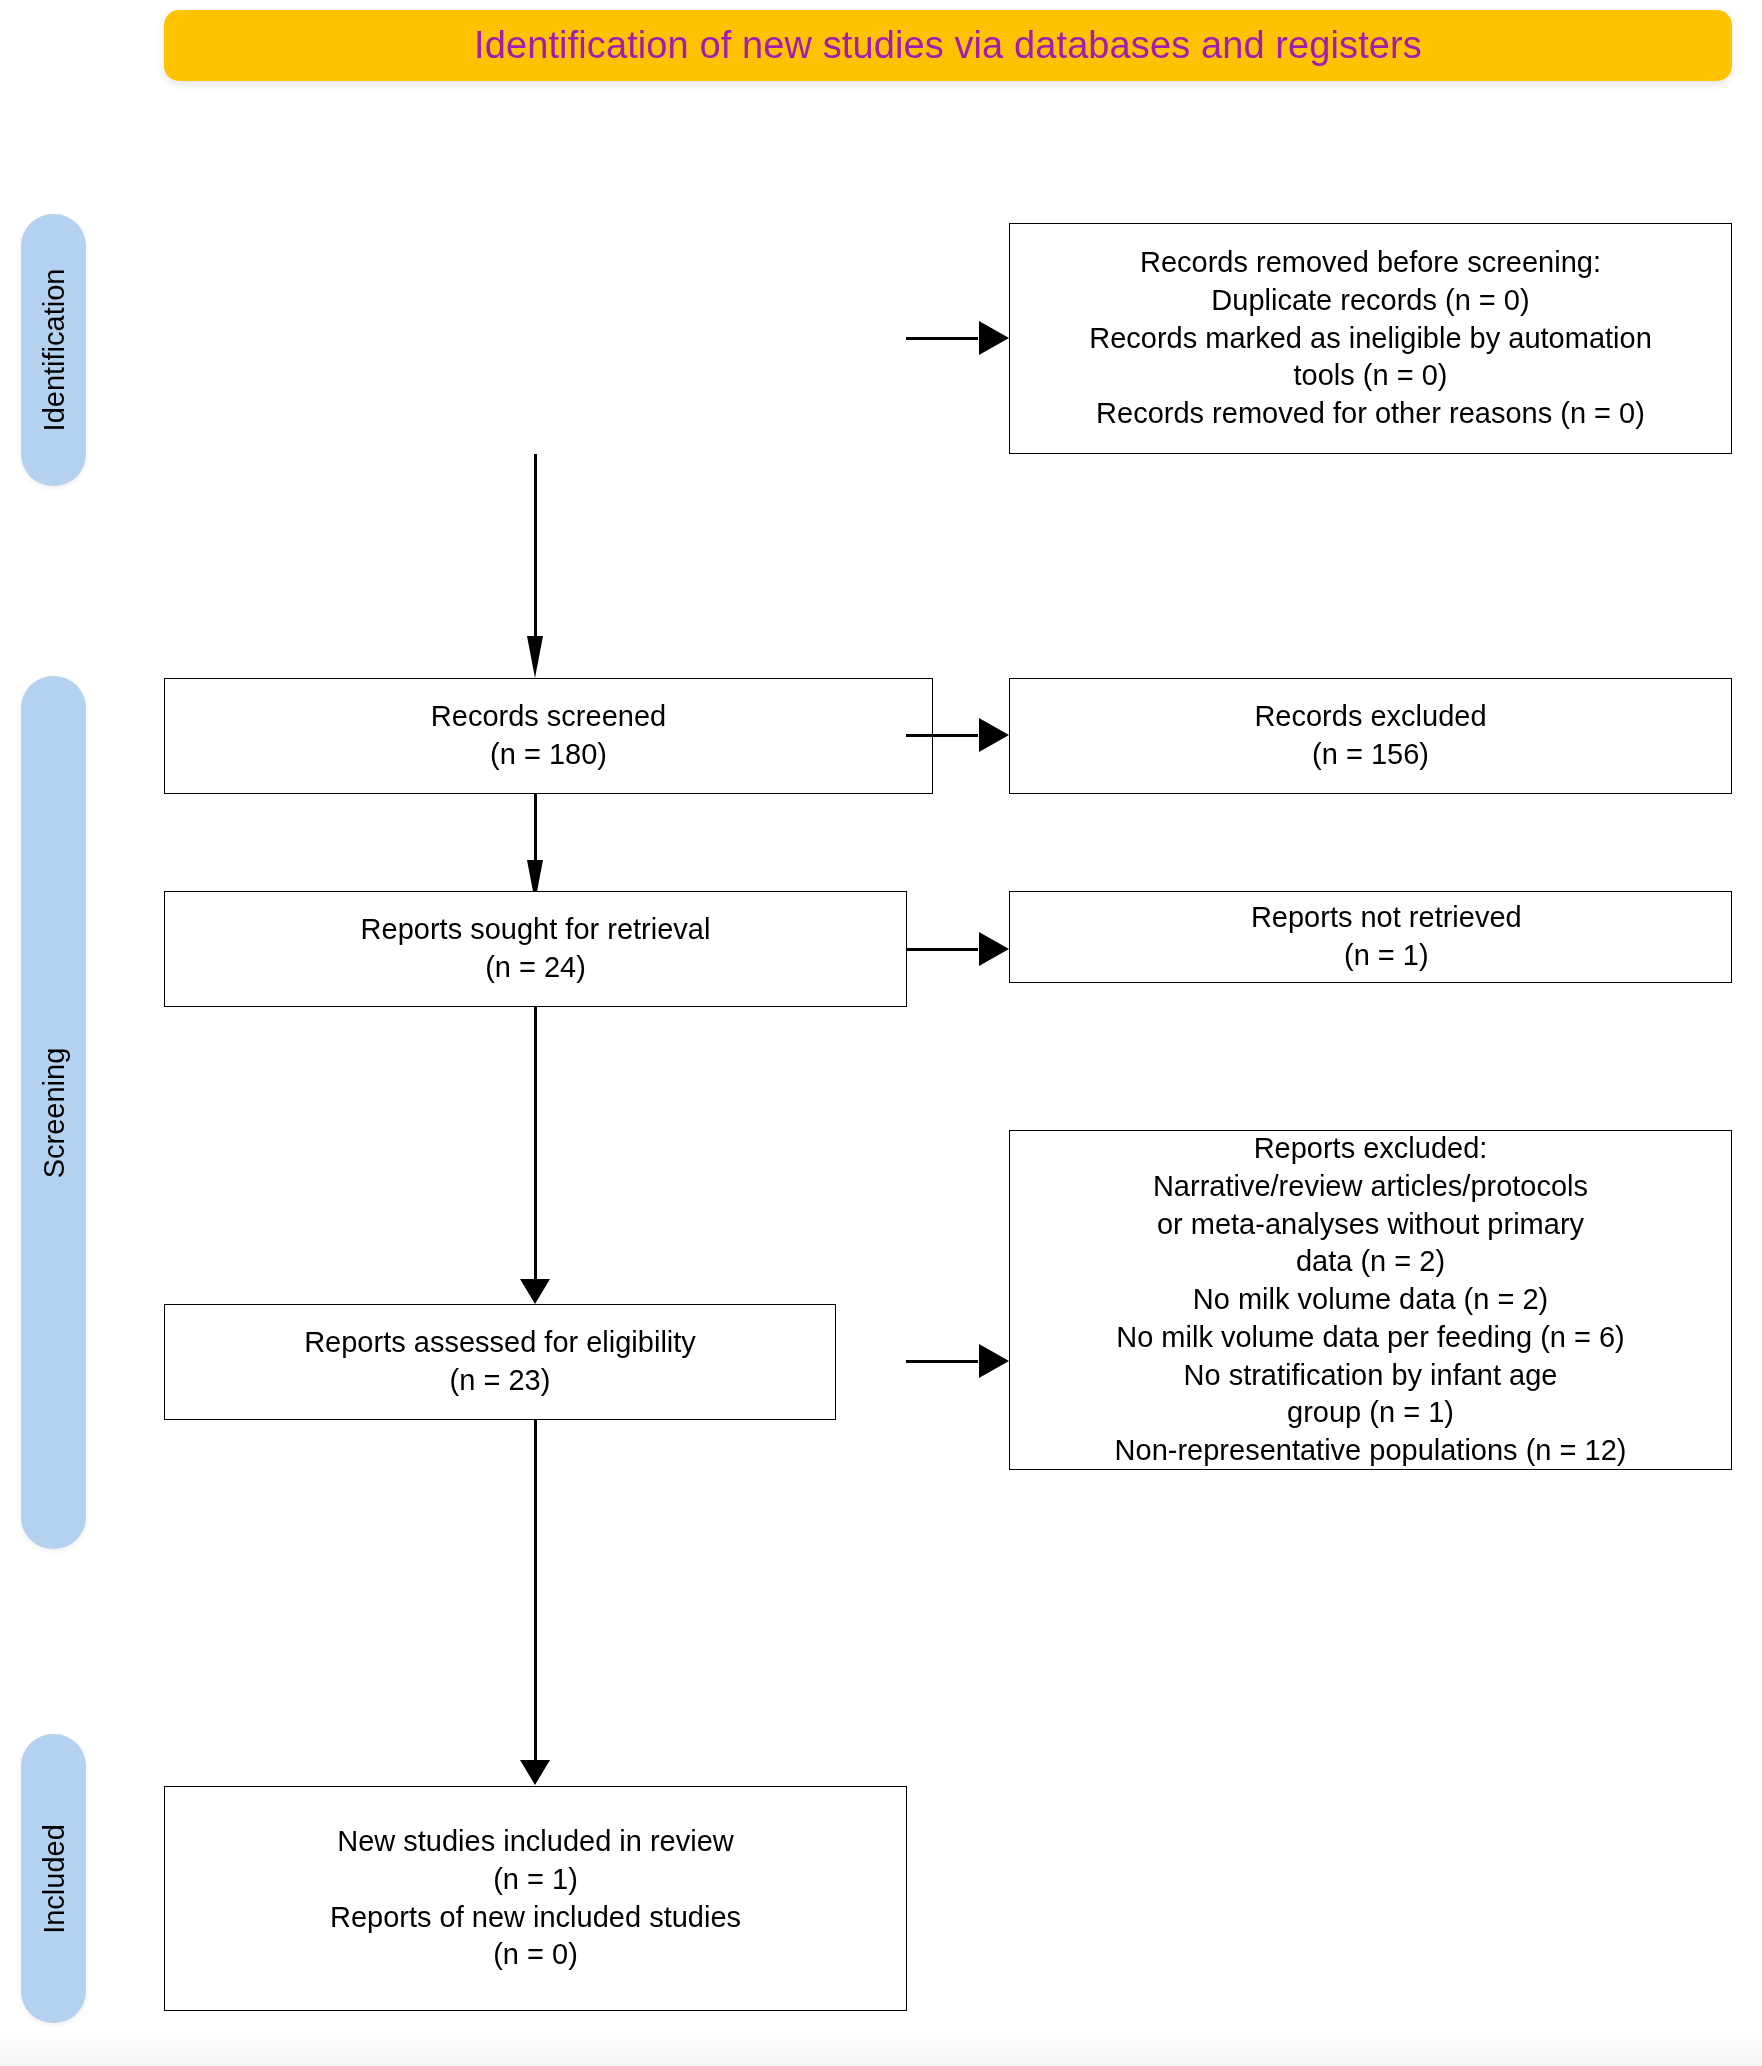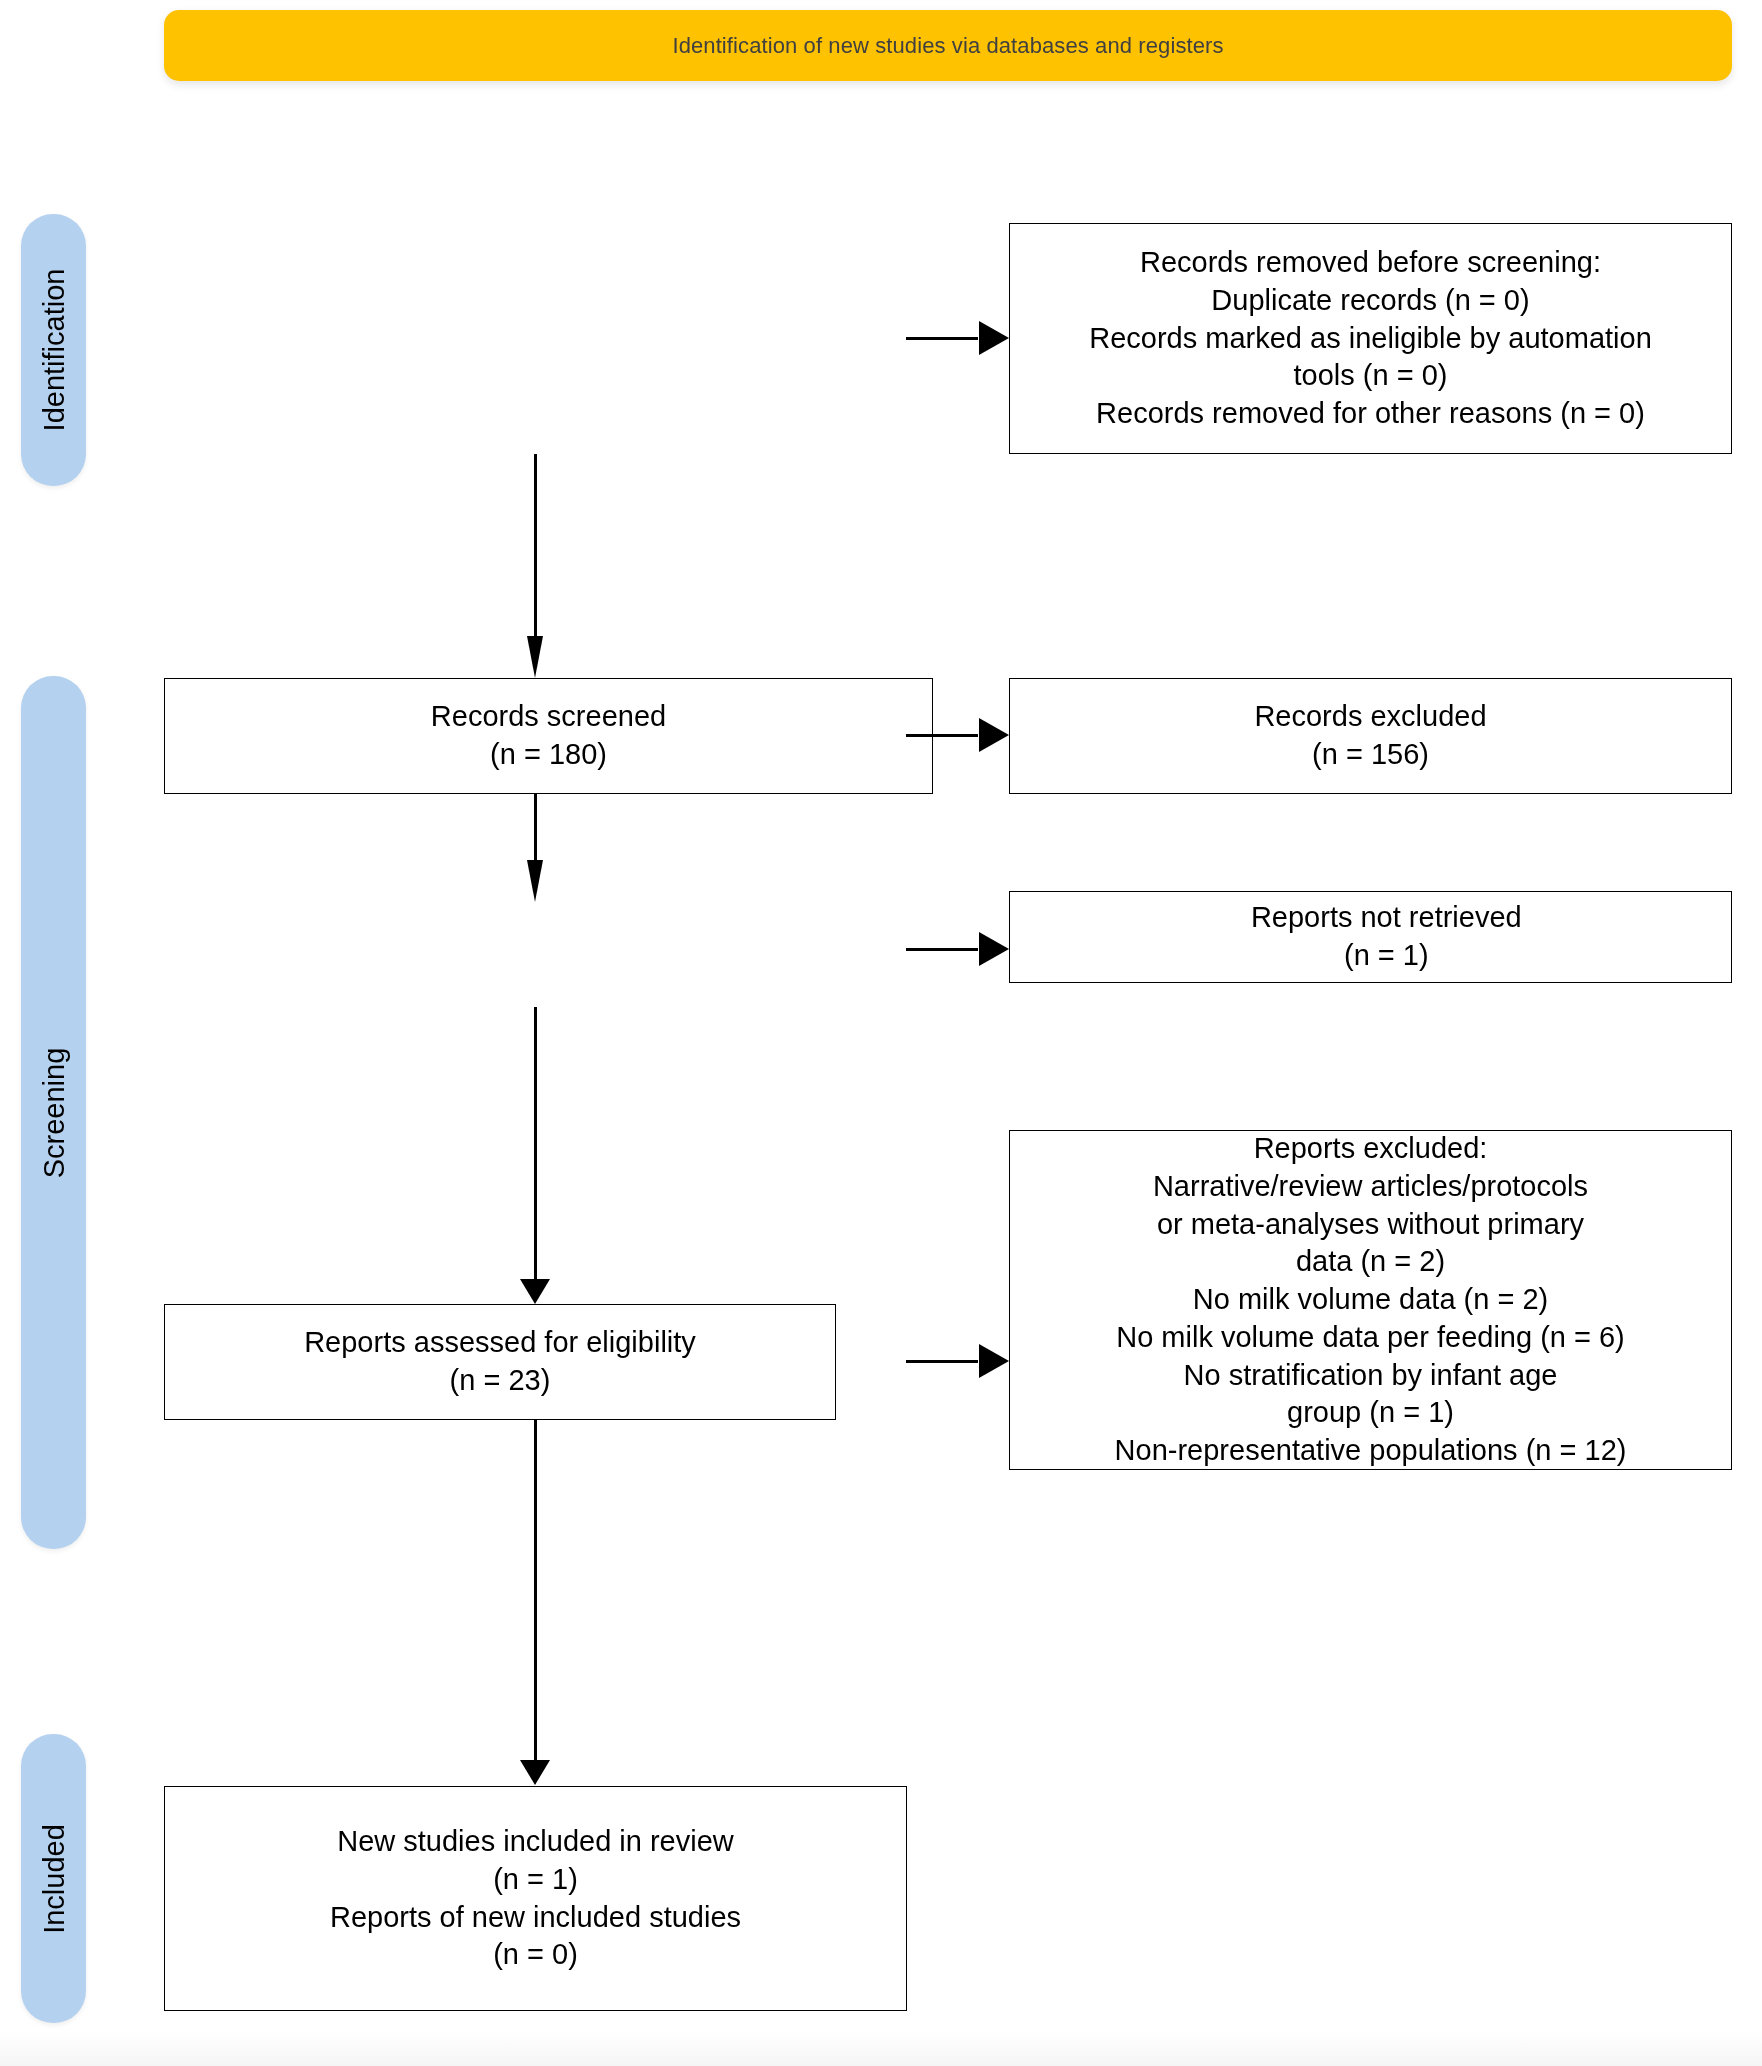--- a/index.html
+++ b/index.html
@@ -35,22 +35,22 @@
     width: 1568px;
     height: 71px;
     background: #ffc200;
     border-radius: 15px;
     box-shadow: 0 3.5px 8px rgba(0,0,0,0.10);
     display: flex;
     align-items: center;
     justify-content: center;
   }
   .header-banner .title {
-    font-size: 22px;
-    color: #404040;
+    font-size: 38px;
+    color: #a21caf;
     letter-spacing: 0.1px;
     white-space: nowrap;
   }
 
   
   .stage-pill {
     position: absolute;
     left: 21px;
     width: 65px;
     background: #b4d1ef;
@@ -165,20 +165,24 @@
     <span class="box-text">Records excluded
 (n = 156)</span>
   </div>
 
   <div class="hline" style="left:906px; top:734px; width:72px;"></div>
   <div class="arrow-right" style="left:979px; top:718px;"></div>
 
   <div class="vline" style="left:534px; top:793px; height:69px;"></div>
   <div class="arrow-down slim" style="left:527px; top:860px;"></div>
 
+  <div class="flow-box" style="left:164px; top:891px; width:743px; height:116px;">
+    <span class="box-text">Reports sought for retrieval
+(n = 24)</span>
+  </div>
 
   <div class="flow-box" style="left:1009px; top:891px; width:723px; height:92px;padding-left:42px;">
     <span class="box-text">Reports not retrieved
 (n = 1)</span>
   </div>
 
   <div class="hline" style="left:906px; top:948px; width:72px;"></div>
   <div class="arrow-right" style="left:979px; top:932px;"></div>
 
   <div class="vline" style="left:534px; top:1007px; height:275px;"></div>

